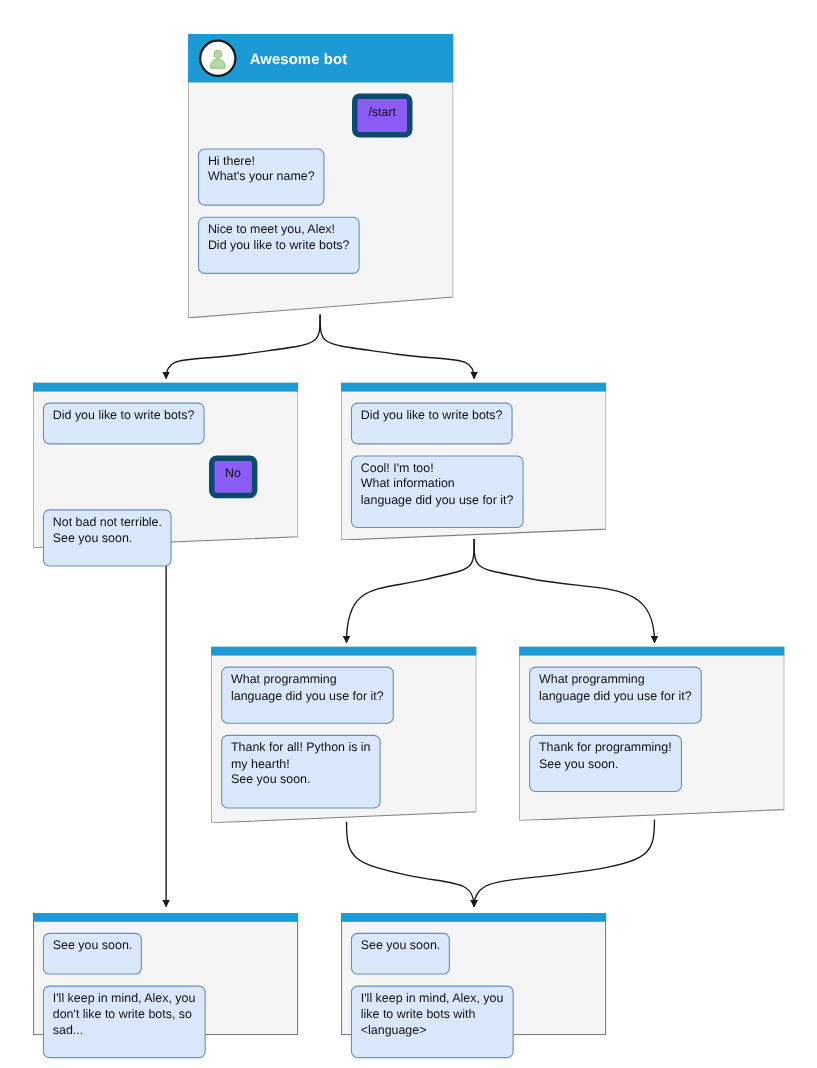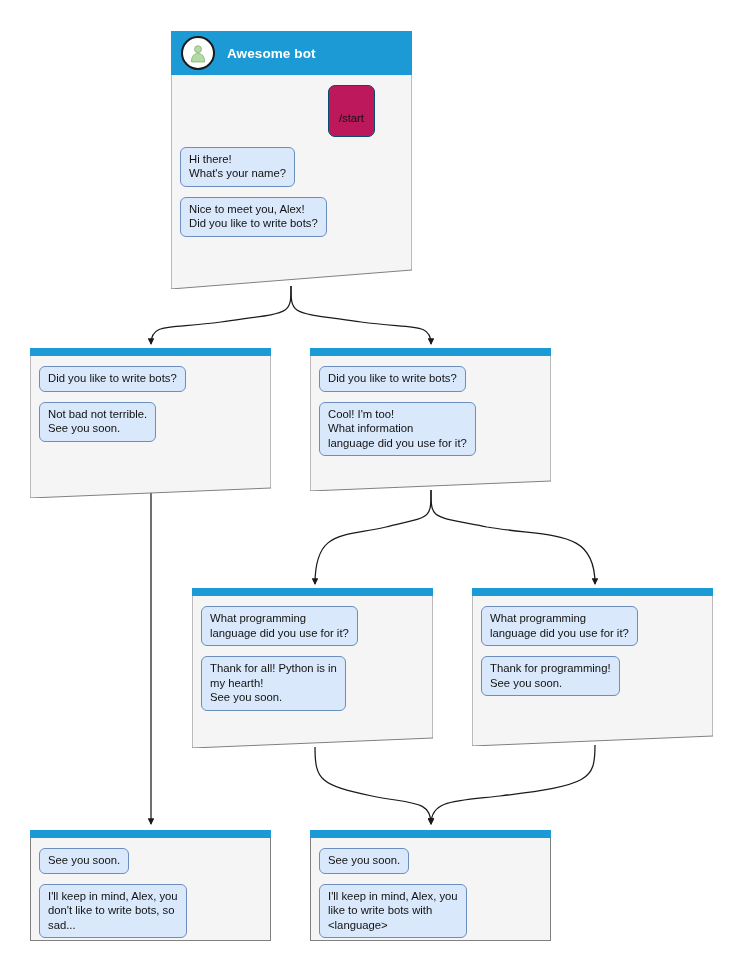--- a/index.html
+++ b/index.html
@@ -108,36 +108,36 @@
 
   .msg-row {
     display: flex;
     margin-bottom: 10px;
   }
   .msg-row.left  { justify-content: flex-start; }
   .msg-row.right { justify-content: flex-end; padding-right: 28px; }
 
   .bubble {
     border-radius: 6px;
-    padding: 4px 8px 5px 8px;
+    padding: 4px 8px 17px 8px;
     font-size: 11.3px;
     line-height: 14.5px;
     color: #111111;
     box-sizing: border-box;
     white-space: pre-line;
     max-width: 180px;
   }
   .bubble.bot {
     background: #dae8fc;
     border: 1px solid #6c8ebf;
   }
   .bubble.user {
-    background: #be185d;
-    border: 1px solid #0c4a6e;
-    padding: 25px 10px 10px 10px;
+    background: #8b5cf6;
+    border: 5px solid #0c4a6e;
+    padding: 5px 10px 10px 10px;
     border-radius: 7px;
   }
 </style>
 </head>
 <body>
 
 <div id="canvas">
 
   <svg id="edges" viewBox="0 0 743 971" width="743" height="971">
     <defs>
@@ -194,20 +194,23 @@
     <div class="card-shape">
       <svg class="poly" viewBox="0 0 241 150" preserveAspectRatio="none">
         <polygon points="0,0 241,0 241,140 0,150" fill="#f5f5f5" stroke="#808080" stroke-width="1"></polygon>
       </svg>
     </div>
     <div class="card-header"></div>
     <div class="chat" style="top:8px;">
       <div class="msg-row left">
         <div class="bubble bot">Did you like to write bots?</div>
       </div>
+      <div class="msg-row right">
+        <div class="bubble user">No</div>
+      </div>
       <div class="msg-row left">
         <div class="bubble bot">Not bad not terrible.
 See you soon.</div>
       </div>
     </div>
   </div>
 
   <div class="card skew thin-header" style="left:310px; top:348px; width:241px; height:143px;">
     <div class="card-shape">
       <svg class="poly" viewBox="0 0 241 143" preserveAspectRatio="none">

